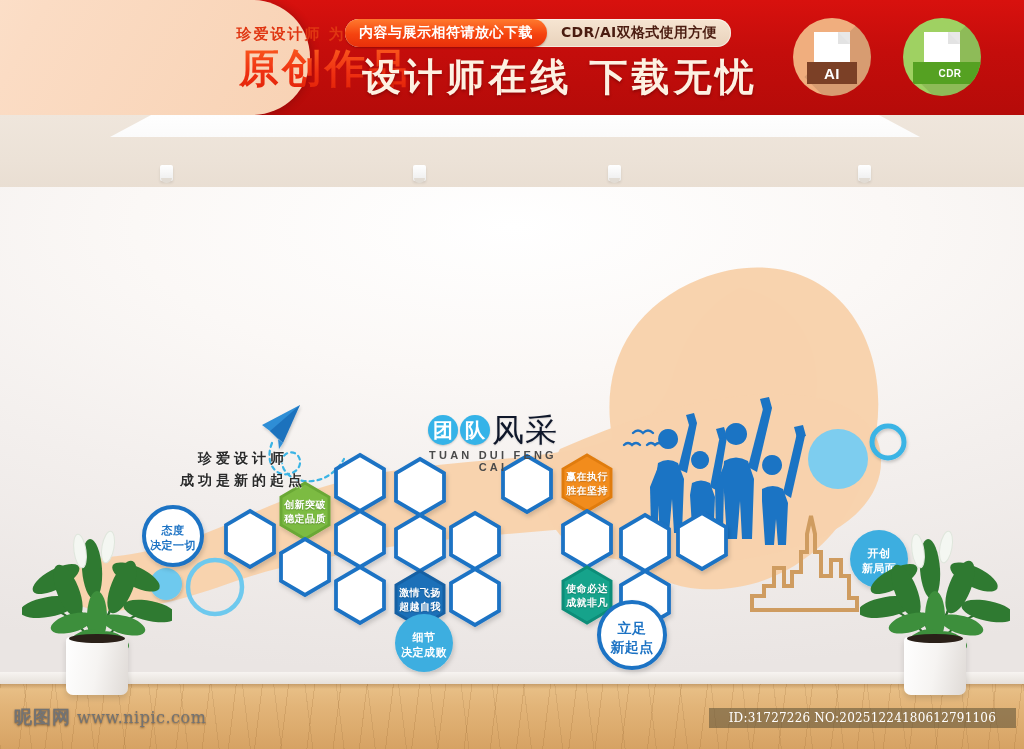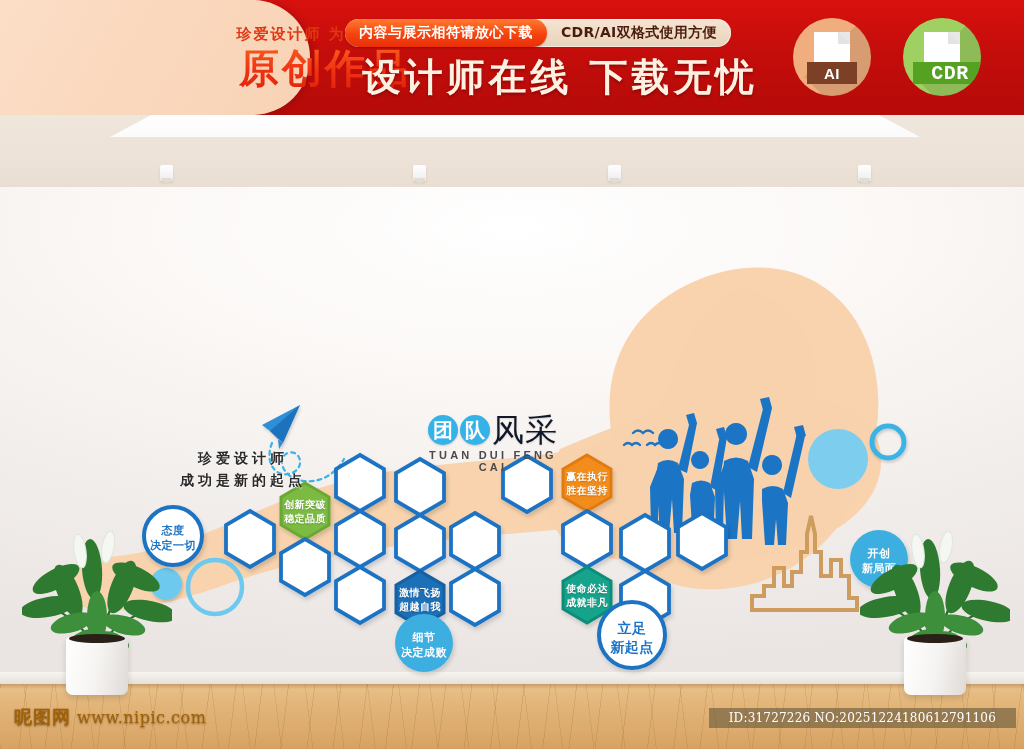--- a/index.html
+++ b/index.html
@@ -91,21 +91,21 @@
   .fi-doc-fold{
     position:absolute; right:0; top:0; width:12px; height:12px;
     background:#e8e8e8;
   }
   .fi-label {
     position:absolute; left:14px; top:44px; width:50px; height:22px;
     display:flex; align-items:center; justify-content:center;
     color:#fff; font-size:15px; font-weight:bold; letter-spacing:.5px;
   }
   .fi-ai  .fi-label { background:#7b4026; }
-  .fi-cdr .fi-label { background:#55a122; left:10px; width:74px; font-size:20px;font-family:Liberation Mono, monospace; }
+  .fi-cdr .fi-label { background:#55a122; left:10px; width:74px; font-size:10px; }
 
   
   .room { position:absolute; left:0; top:115px; width:1024px; height:634px; overflow:hidden; }
   .ceiling {
     position:absolute; left:0; top:0; width:1024px; height:75px;
     background:linear-gradient(180deg,#efe6dc 0%,#ece2d7 60%,#e9ded2 100%);
   }
   .ceiling-panel {
     position:absolute; left:110px; top:-4px; width:810px; height:26px;
     background:linear-gradient(180deg,#ffffff,#fbfbfb);
@@ -197,21 +197,21 @@
     box-shadow:0 3px 6px rgba(0,0,0,.14);
   }
   .pot::before{
     content:""; position:absolute; left:3px; top:-3px; width:56px; height:9px;
     border-radius:50%; background:#2a2018;
   }
 
   
   .footer-mark {
     position:absolute; left:14px; top:705px; display:flex; align-items:baseline; gap:6px;
-    color:#a16207; text-shadow:0 1px 2px rgba(60,35,10,.55); z-index:20;text-align:right;
+    color:#737373; text-shadow:0 1px 2px rgba(60,35,10,.55); z-index:20;text-align:right;
   }
   .fm-cn { font-size:18px; font-weight:bold; letter-spacing:1px;
            font-family:"DejaVu Serif","Liberation Serif",serif; }
   .fm-en { font-size:16px; letter-spacing:.5px;
            font-family:"DejaVu Serif","Liberation Serif",serif; }
   .footer-id {
     position:absolute; right:8px; top:708px; z-index:20;
     background:rgba(90,78,52,.55); color:#fff; padding:3px 20px;
     font-size:12px; letter-spacing:.2px;
     font-family:"DejaVu Serif","Liberation Serif",serif; white-space:nowrap;

